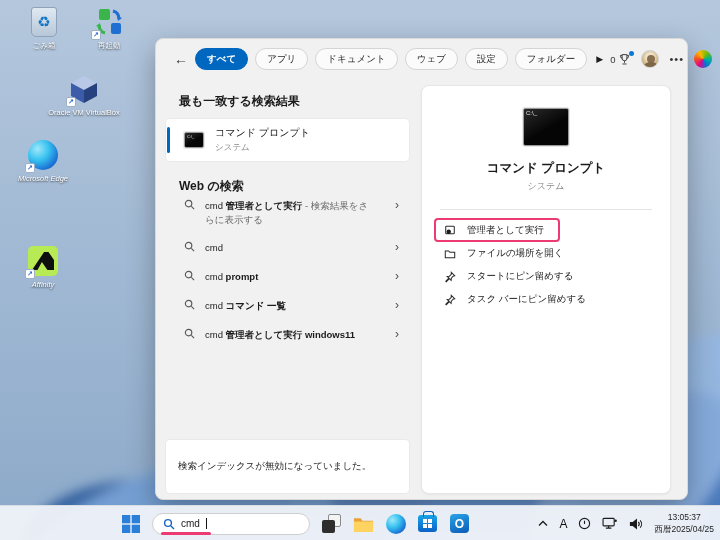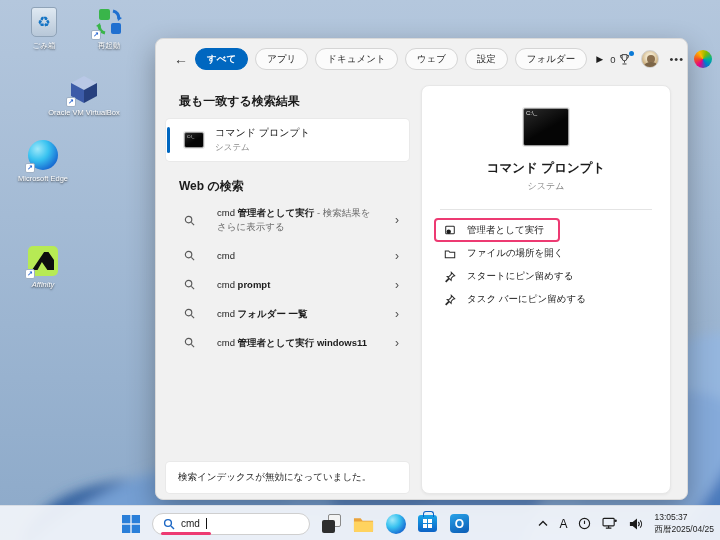--- a/index.html
+++ b/index.html
@@ -59,29 +59,29 @@
   .best-card{position:relative;height:42px;background:#fff;border-radius:4px;box-shadow:0 0 0 1px #e9e9e9;
     display:flex;align-items:center;padding-left:18px;gap:11px;}
   .acc-bar{position:absolute;left:1px;top:8px;width:3px;height:26px;border-radius:2px;background:var(--accent);}
   .cmdicon{background:linear-gradient(150deg,#2a2a2a,#050505 55%);border:1px solid #9a9a9a;
     box-shadow:0 0 0 1px #e8e8e8;border-radius:2px;position:relative;}
   .cmdicon span{position:absolute;left:2px;top:1px;color:#e8e8e8;}
   .cmd-s{width:20px;height:16px;}
   .cmd-s span{font-size:4px;}
   .bc-title{font-size:10px;color:var(--txt);}
   .bc-sub{font-size:8.5px;color:#8a8a8a;margin-top:2px;}
-  .wrow{display:flex;align-items:center;height:29px;padding:0 10px 0 18px;gap:22px;}
+  .wrow{display:flex;align-items:flex-start;height:29px;padding:0 10px 0 18px;gap:10px;}
   .wrow.tall{height:42px;}
   .wtext{font-size:9.5px;color:var(--txt);line-height:1.45;max-width:172px;}
   .wtext b{font-weight:bold;}
   .wtext .sfx{color:#6a6a6a;}
   .chev{margin-left:auto;font-size:12px;color:#4f4f4f;line-height:1;}
   .mag{display:flex;}
   .notice{position:absolute;left:0;bottom:2px;width:100%;background:#fff;border-radius:4px;
-    box-shadow:0 0 0 1px #e9e9e9;padding:8px 12px;font-size:9.5px;line-height:1.55;color:#1c1c1c;}
+    box-shadow:0 0 0 1px #e9e9e9;padding:19px 12px;font-size:9.5px;line-height:1.55;color:#1c1c1c;}
   .notice a{color:var(--link);text-decoration:none;}
 
   .rcol{flex:1;margin-left:12px;margin-top:2px;height:409px;background:#fff;border-radius:8px;
     border:1px solid #e7e7e7;box-shadow:0 1px 3px rgba(0,0,0,.05);}
   .cmd-l{width:46px;height:38px;margin:22px auto 0;}
   .cmd-l span{font-size:6px;}
   .rtitle{margin-top:14px;text-align:center;font-size:12.5px;font-weight:bold;color:var(--txt);}
   .rsub{margin-top:3px;text-align:center;font-size:9px;color:#8a8a8a;}
   .divider{margin:16px 18px 5px;border-top:1px solid #e4e4e4;}
   .actions{padding:3px 0 0 21px;}
@@ -104,21 +104,21 @@
   .tv-front{position:absolute;left:1px;bottom:1px;width:13px;height:13px;background:#2e2e2e;border-radius:2px;}
   .store{width:19px;height:17px;border-radius:3px;background:linear-gradient(180deg,#18a5e8,#0c62c6);position:relative;display:flex;align-items:center;justify-content:center;}
   .store:before{content:"";position:absolute;top:-4px;left:5px;width:9px;height:5px;border:1.5px solid #0c62c6;border-bottom:none;border-radius:3px 3px 0 0;}
   .store .w{display:grid;grid-template-columns:4px 4px;grid-gap:1px;}
   .store .w i{width:4px;height:4px;background:#fff;}
   .outlook{width:19px;height:19px;border-radius:4px;background:linear-gradient(160deg,#29a3e8,#0b5bb5);
     color:#fff;font-weight:bold;font-size:12px;display:flex;align-items:center;justify-content:center;}
   .tb-tray{position:absolute;right:6px;top:0;height:35px;display:flex;align-items:center;gap:11px;}
   .tray-ic{display:flex;align-items:center;justify-content:center;color:#1c1c1c;}
   .ime{font-size:12px;color:#111;}
-  .clockblock{text-align:left;font-size:8.5px;color:#1c1c1c;line-height:1.3;}
+  .clockblock{text-align:center;font-size:8.5px;color:#1c1c1c;line-height:1.3;}
 </style>
 </head>
 <body>
 
 <div id="stage">
 
   <svg class="wall" viewBox="0 0 720 540" preserveAspectRatio="none">
     <defs>
       <linearGradient id="sky" x1="0" y1="0" x2="0" y2="1">
         <stop offset="0" stop-color="#b4c7dd"></stop>
@@ -163,21 +163,21 @@
     <div class="art">
       <svg width="32" height="32" viewBox="0 0 32 32">
         <polygon points="16,3 29,10 16,17 3,10" fill="#b9c8e6"></polygon>
         <polygon points="3,10 16,17 16,30 3,23" fill="#3c5ba8"></polygon>
         <polygon points="29,10 16,17 16,30 29,23" fill="#27407e"></polygon>
       </svg>
       <div class="sc-badge">↗</div>
     </div>
     <div class="lbl">Oracle VM VirtualBox</div>
   </div>
-  <div class="dicon" style="left:11px;top:138px;width:64px;">
+  <div class="dicon" style="left:11px;top:138px;width:64px;font-style:italic;">
     <div class="art">
       <div class="edge-ball"></div>
       <div class="sc-badge">↗</div>
     </div>
     <div class="lbl">Microsoft Edge</div>
   </div>
   <div class="dicon" style="left:15px;top:244px;width:56px;font-style:italic;">
     <div class="art">
       <div class="aff"></div>
       <div class="sc-badge">↗</div>
@@ -258,21 +258,21 @@
           <span class="wtext"><span>cmd </span><b>prompt</b><span class="sfx"></span></span>
           <span class="chev">›</span>
         </div>
         <div class="wrow">
           <span class="mag">
             <svg width="11" height="11" viewBox="0 0 12 12" fill="none" stroke="#5a5a5a" stroke-width="1.3">
                 <circle cx="5" cy="5" r="3.5"></circle>
                 <path d="M8 8l3 3"></path>
               </svg>
           </span>
-          <span class="wtext"><span>cmd </span><b>フォルダー 一覧</b><span class="sfx"></span></span>
+          <span class="wtext"><span>cmd </span><b>コマンド 一覧</b><span class="sfx"></span></span>
           <span class="chev">›</span>
         </div>
         <div class="wrow">
           <span class="mag">
             <svg width="11" height="11" viewBox="0 0 12 12" fill="none" stroke="#5a5a5a" stroke-width="1.3">
                 <circle cx="5" cy="5" r="3.5"></circle>
                 <path d="M8 8l3 3"></path>
               </svg>
           </span>
           <span class="wtext"><span>cmd </span><b>管理者として実行 windows11</b><span class="sfx"></span></span>

